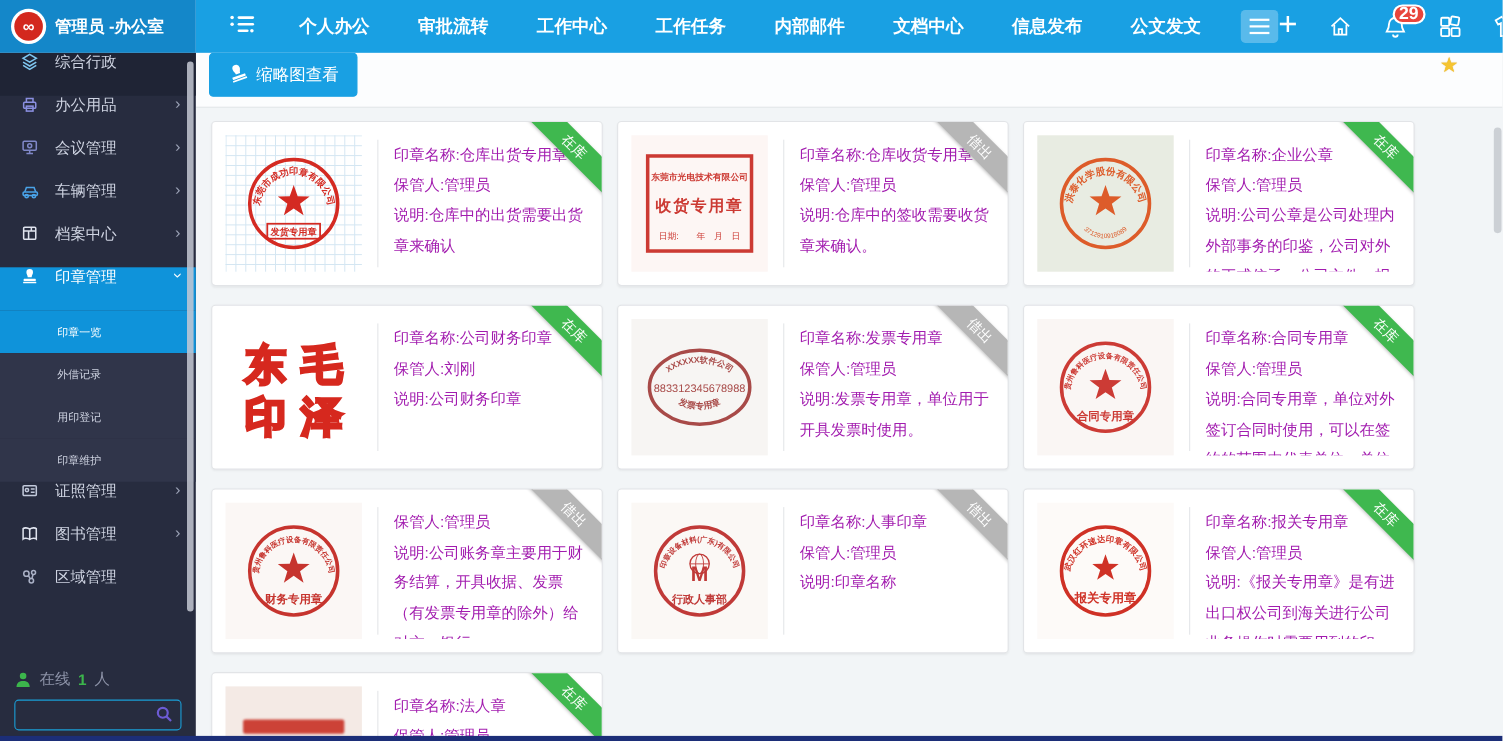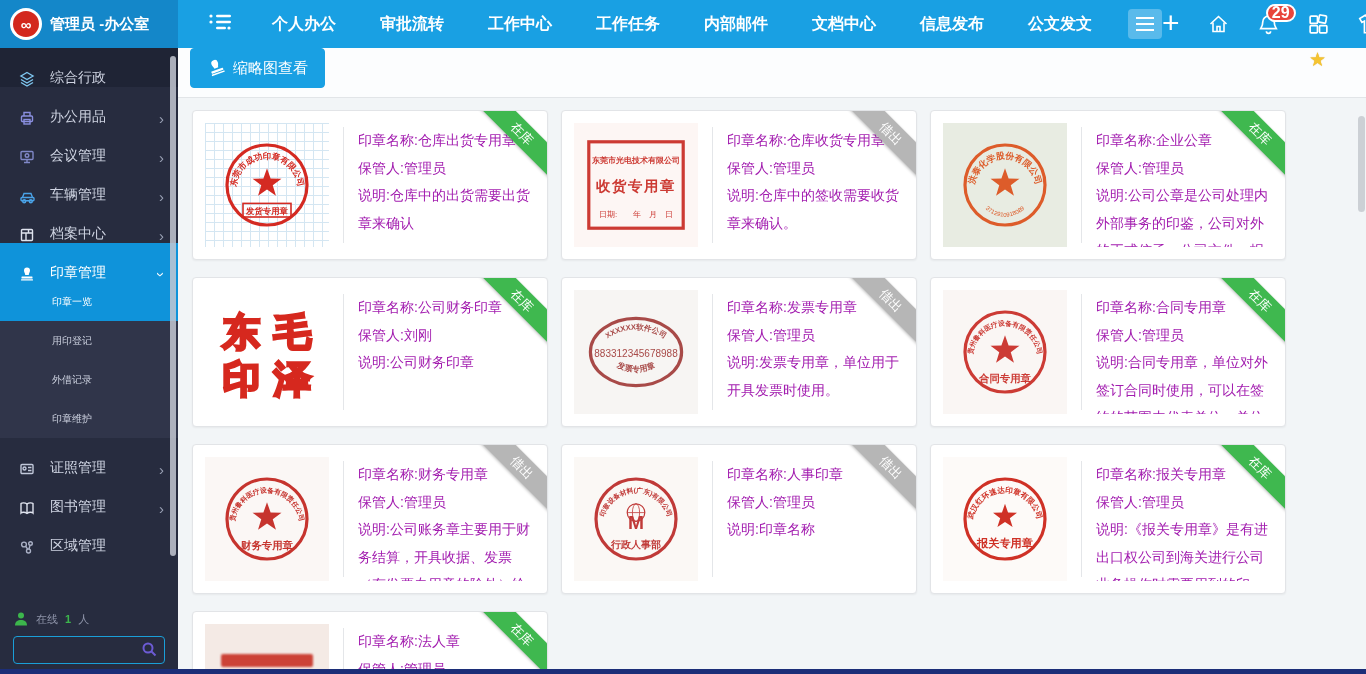--- a/index.html
+++ b/index.html
@@ -19,32 +19,32 @@
   .hamburger{margin-left:36px;width:34px;height:30px;background:rgba(255,255,255,.28);border-radius:4px;
              display:flex;flex-direction:column;align-items:center;justify-content:center;gap:4px;cursor:pointer;flex:none;}
   .hamburger i{display:block;width:18px;height:2px;background:#fff;}
   .h-icons{margin-left:auto;margin-right:18px;display:flex;align-items:center;gap:27px;}
   .h-ic{color:#fff;cursor:pointer;display:flex;align-items:center;position:relative;}
   .plus{font-size:30px;font-weight:200;line-height:1;margin-top:-3px;}
   .badge{position:absolute;top:-9px;right:-16px;background:#e8453c;border:2px solid #fff;color:#fff;
          font-size:16px;font-weight:bold;border-radius:10px;padding:0 4px;line-height:14px;}
   
   .sidebar{position:absolute;top:48px;left:0;bottom:0;width:178px;background:#272c3f;z-index:15;}
-  .srow{height:39px;display:flex;align-items:flex-end;padding:0 14px 0 18px;color:#cfd4e2;font-size:14px;cursor:pointer;box-sizing:border-box;}
+  .srow{height:39px;display:flex;align-items:flex-start;padding:0 14px 0 18px;color:#cfd4e2;font-size:14px;cursor:pointer;box-sizing:border-box;}
   .srow .ic{width:18px;margin-right:14px;display:flex;align-items:center;justify-content:center;flex:none;}
   .srow .chev{margin-left:auto;color:#9aa1b5;font-size:15px;line-height:1;}
   .chev.down{display:inline-block;transform:rotate(90deg);}
   .srow.first{background:#1f2435;}
   .srow.active{background:#0f93da;color:#fff;}
   .srow.active .chev{color:#fff;}
   .ssub{height:39px;display:flex;align-items:center;padding-left:52px;background:#30354a;color:#ced3e1;font-size:10px;cursor:pointer;box-sizing:border-box;}
   .ssub.active{background:#0f93da;color:#fff;}
   .side-scroll{position:absolute;right:2px;top:8px;width:6px;height:500px;background:#c4c8d2;border-radius:3px;opacity:.85;}
   .side-bottom{position:absolute;left:0;right:0;bottom:10px;padding:0 13px;box-sizing:border-box;}
-  .online{display:flex;align-items:center;gap:7px;color:#8d93a8;font-size:11px;margin-bottom:9px;}
+  .online{display:flex;align-items:center;gap:7px;color:#8d93a8;font-size:14px;margin-bottom:9px;}
   .online b{color:#3cb64c;font-weight:bold;}
   .search-wrap{position:relative;}
   .search-wrap input{width:100%;height:28px;box-sizing:border-box;background:transparent;border:1px solid #1a9fd8;
                      border-radius:4px;color:#dfe3ee;padding:0 28px 0 8px;outline:none;font-size:13px;}
   .mag{position:absolute;right:7px;top:5px;}
   
   .content{position:absolute;left:178px;top:48px;right:0;bottom:0;background:#f2f5f7;overflow:hidden;}
   .toolbar{height:50px;background:#fcfdfe;border-bottom:1px solid #e2e5e8;display:flex;align-items:flex-start;padding:0 40px 0 12px;box-sizing:border-box;}
   .btn{height:40px;border-radius:4px;display:flex;align-items:center;gap:8px;padding:0 16px;font-size:15px;cursor:pointer;box-sizing:border-box;}
   .btn-thumb{background:#19a0e3;color:#fff;border:1px solid #19a0e3;}
@@ -200,24 +200,24 @@
           <rect x="2" y="13.2" width="12" height="1.4" rx="0.5"></rect>
         </svg>
       </span>
     <span>印章管理</span>
     <span class="chev down">›</span>
   </div>
   <div class="ssub active">
     <span>印章一览</span>
   </div>
   <div class="ssub">
+    <span>外借记录</span>
+  </div>
+  <div class="ssub">
     <span>用印登记</span>
-  </div>
-  <div class="ssub">
-    <span>外借记录</span>
   </div>
   <div class="ssub">
     <span>印章维护</span>
   </div>
   <div class="srow">
     <span class="ic">
         <svg width="16" height="16" viewBox="0 0 16 16" fill="none" stroke="#c2c9db" stroke-width="1.4">
           <rect x="2" y="3.5" width="12" height="9" rx="1"></rect>
           <circle cx="5.5" cy="7.5" r="1.5"></circle>
           <path d="M9 6.5 H12.5 M9 9.5 H12.5"></path>
@@ -407,21 +407,20 @@
         <svg viewBox="0 0 150 120">
           <circle cx="75" cy="60" r="50" fill="none" stroke="#c6342e" stroke-width="4"></circle>
           <path id="arc6" d="M 34,68 A 41,41 0 0 1 116,68" fill="none"></path>
           <text font-size="8.5" fill="#c6342e" font-weight="bold"><textPath href="#arc6" startOffset="50%" text-anchor="middle">贵州鲁科医疗设备有限责任公司</textPath></text>
           <polygon fill="#c6342e" points="75,39 79.5,51.9 93.1,52.1 82.2,60.3 86.2,73.4 75,65.6 63.8,73.4 67.8,60.3 56.9,52.1 70.5,51.9"></polygon>
           <text x="75" y="97" text-anchor="middle" font-size="13" font-weight="bold" fill="#c6342e">财务专用章</text>
         </svg>
       </div>
       <div class="vline"></div>
       <div class="info">
-        <p>印章名称:财务专用章</p>
         <p>保管人:管理员</p>
         <p>说明:公司账务章主要用于财务结算，开具收据、发票（有发票专用章的除外）给对方、银行...</p>
       </div>
       <div class="ribbon" style="background: rgb(182, 182, 182);">借出</div>
     </div>
 
     <div class="card">
       <div class="img-box" style="background:#fbf8f5">
         <svg viewBox="0 0 150 120">
           <circle cx="75" cy="60" r="50" fill="none" stroke="#c03a38" stroke-width="4"></circle>

